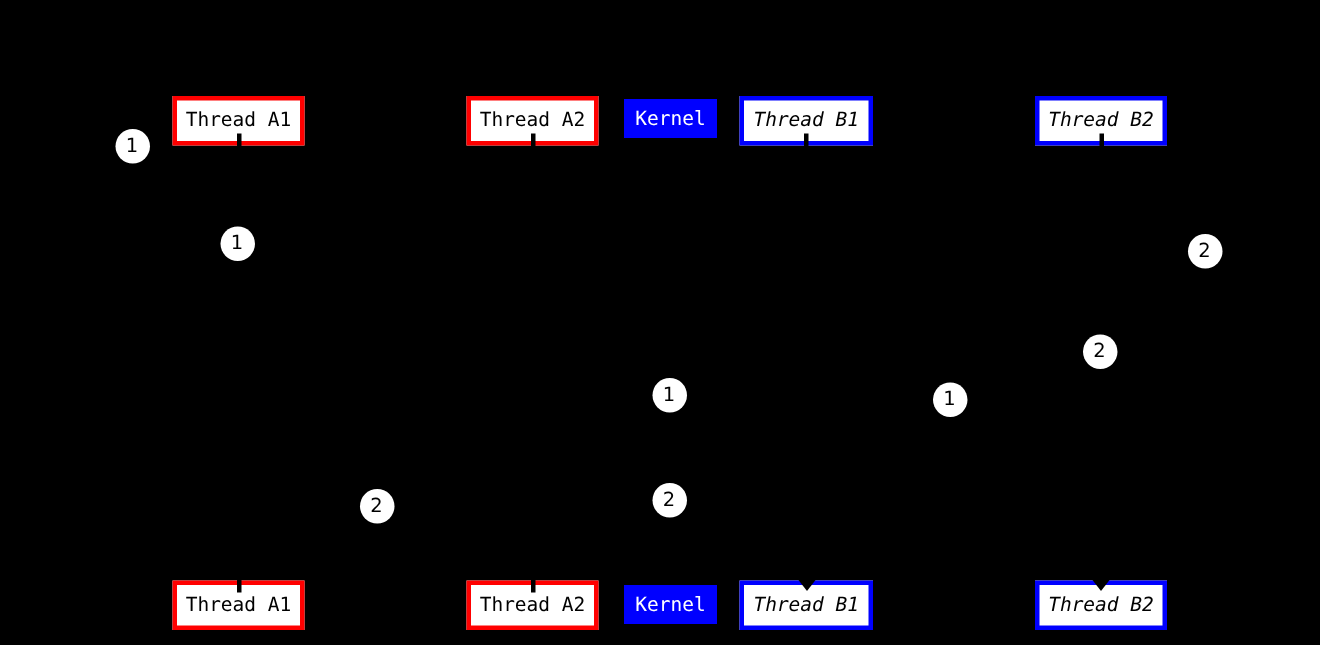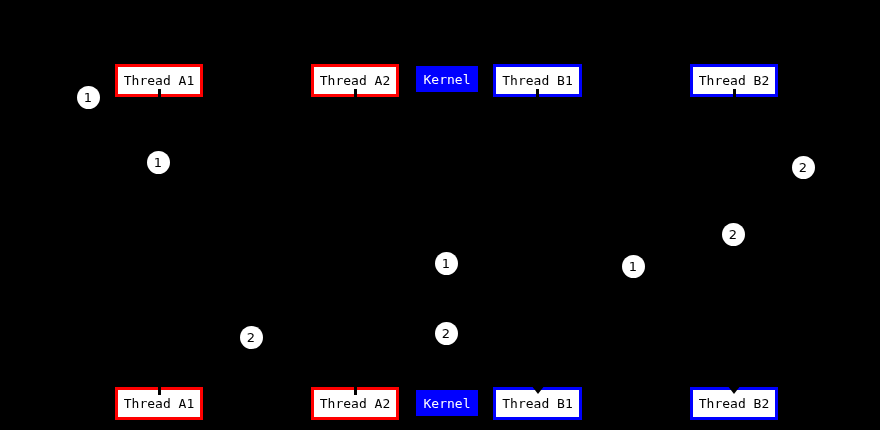--- a/index.html
+++ b/index.html
@@ -29,20 +29,21 @@
   }
   .red-outline {
     background: var(--box-fill, #ffffff);
     border: 3px solid var(--red, #ff0000);
     color: var(--box-text, #000000);
   }
   .blue-outline {
     background: var(--box-fill, #ffffff);
     border: 3px solid var(--blue, #0000ff);
     color: var(--box-text, #000000);
+    font-style: italic;
   }
   .blue-solid {
     background: var(--blue, #0000ff);
     color: var(--kernel-text, #ffffff);
     border: none;
     height: 26px;
     text-align: right;
   }
   .tick {
     position: absolute;

